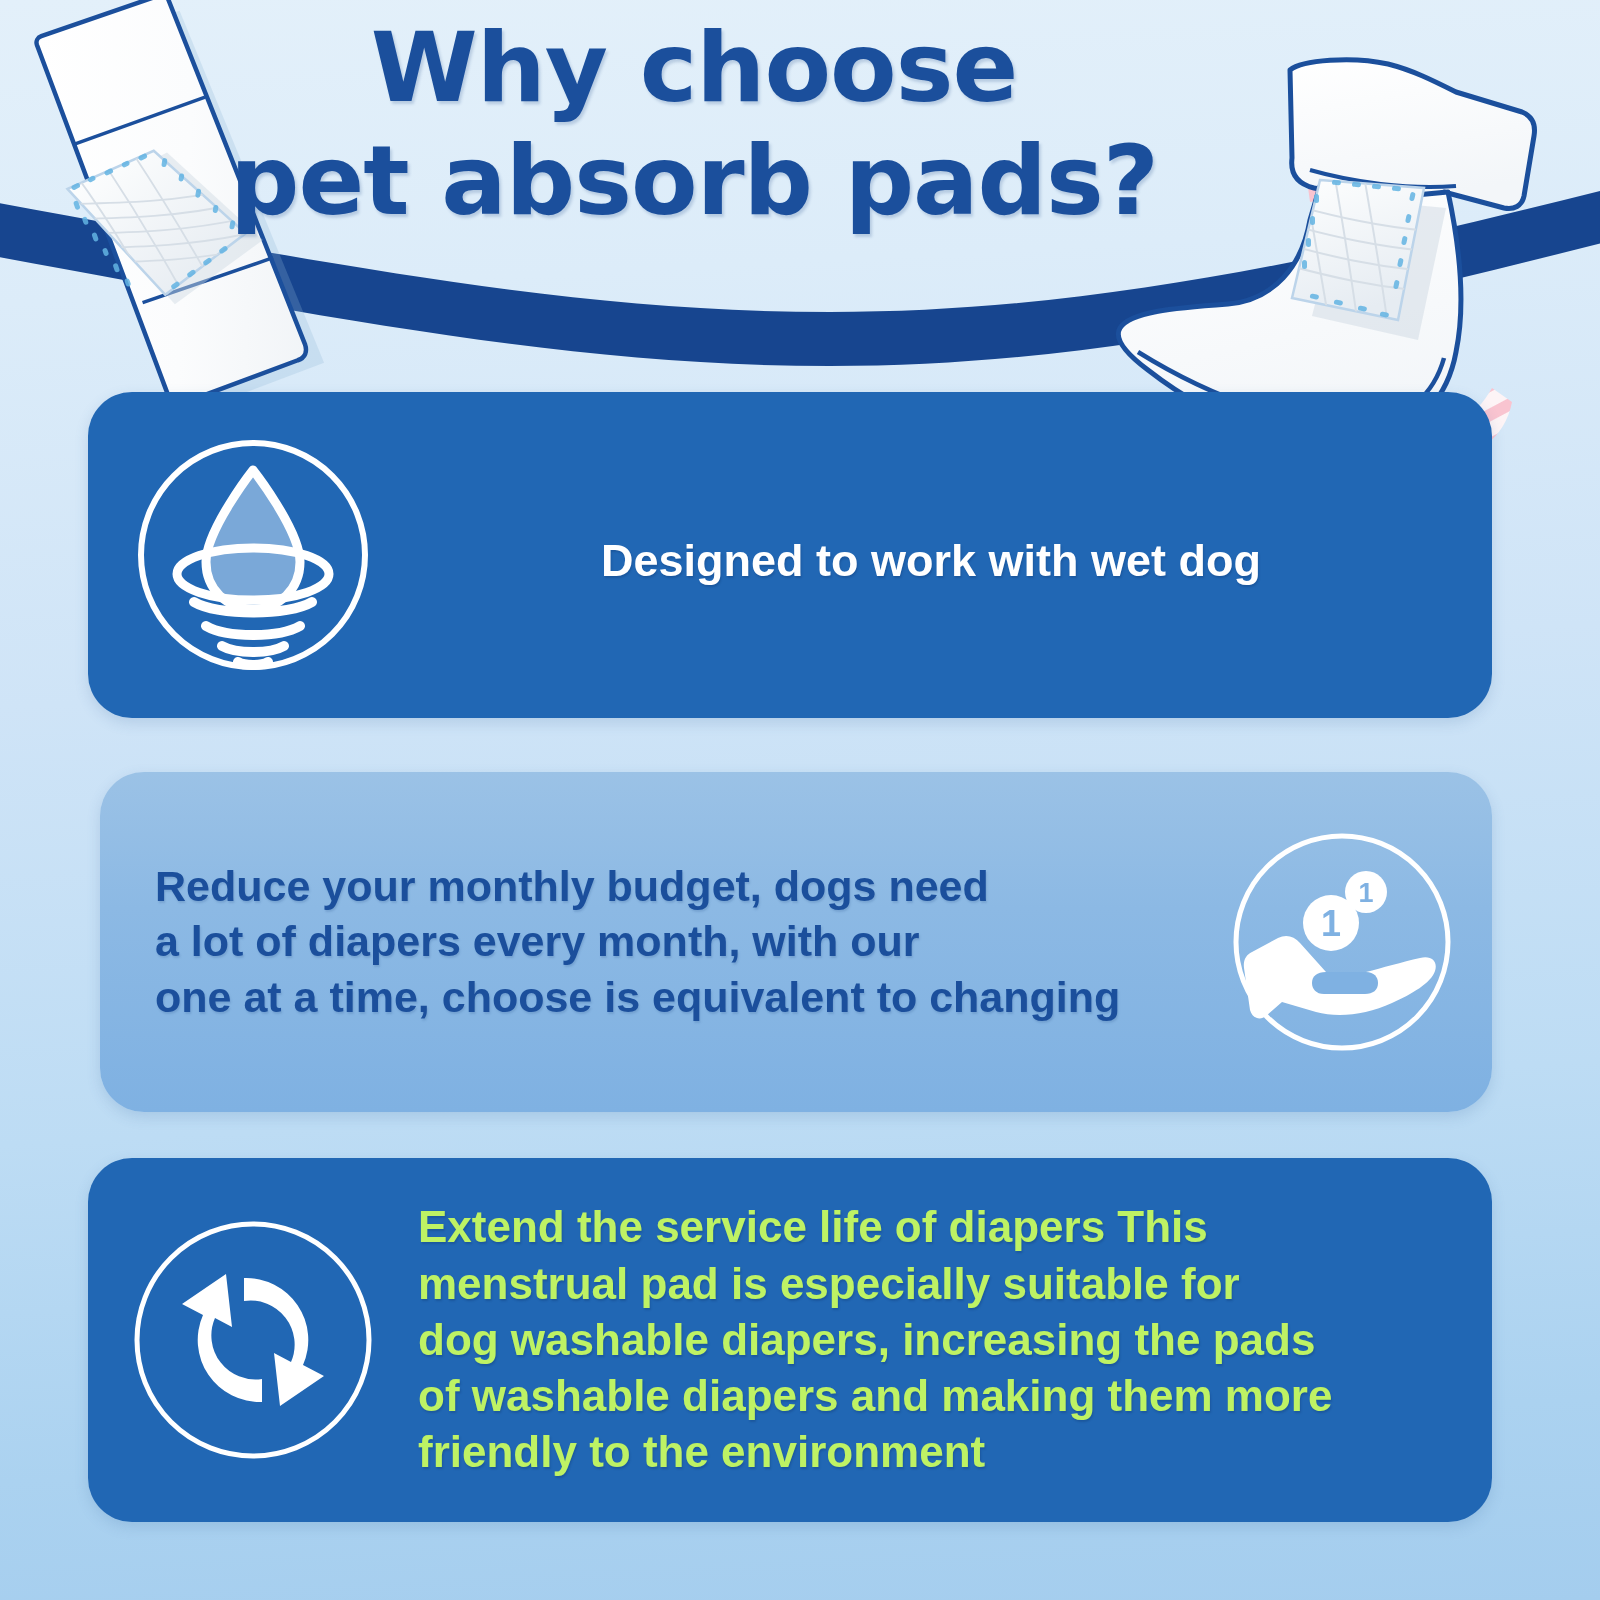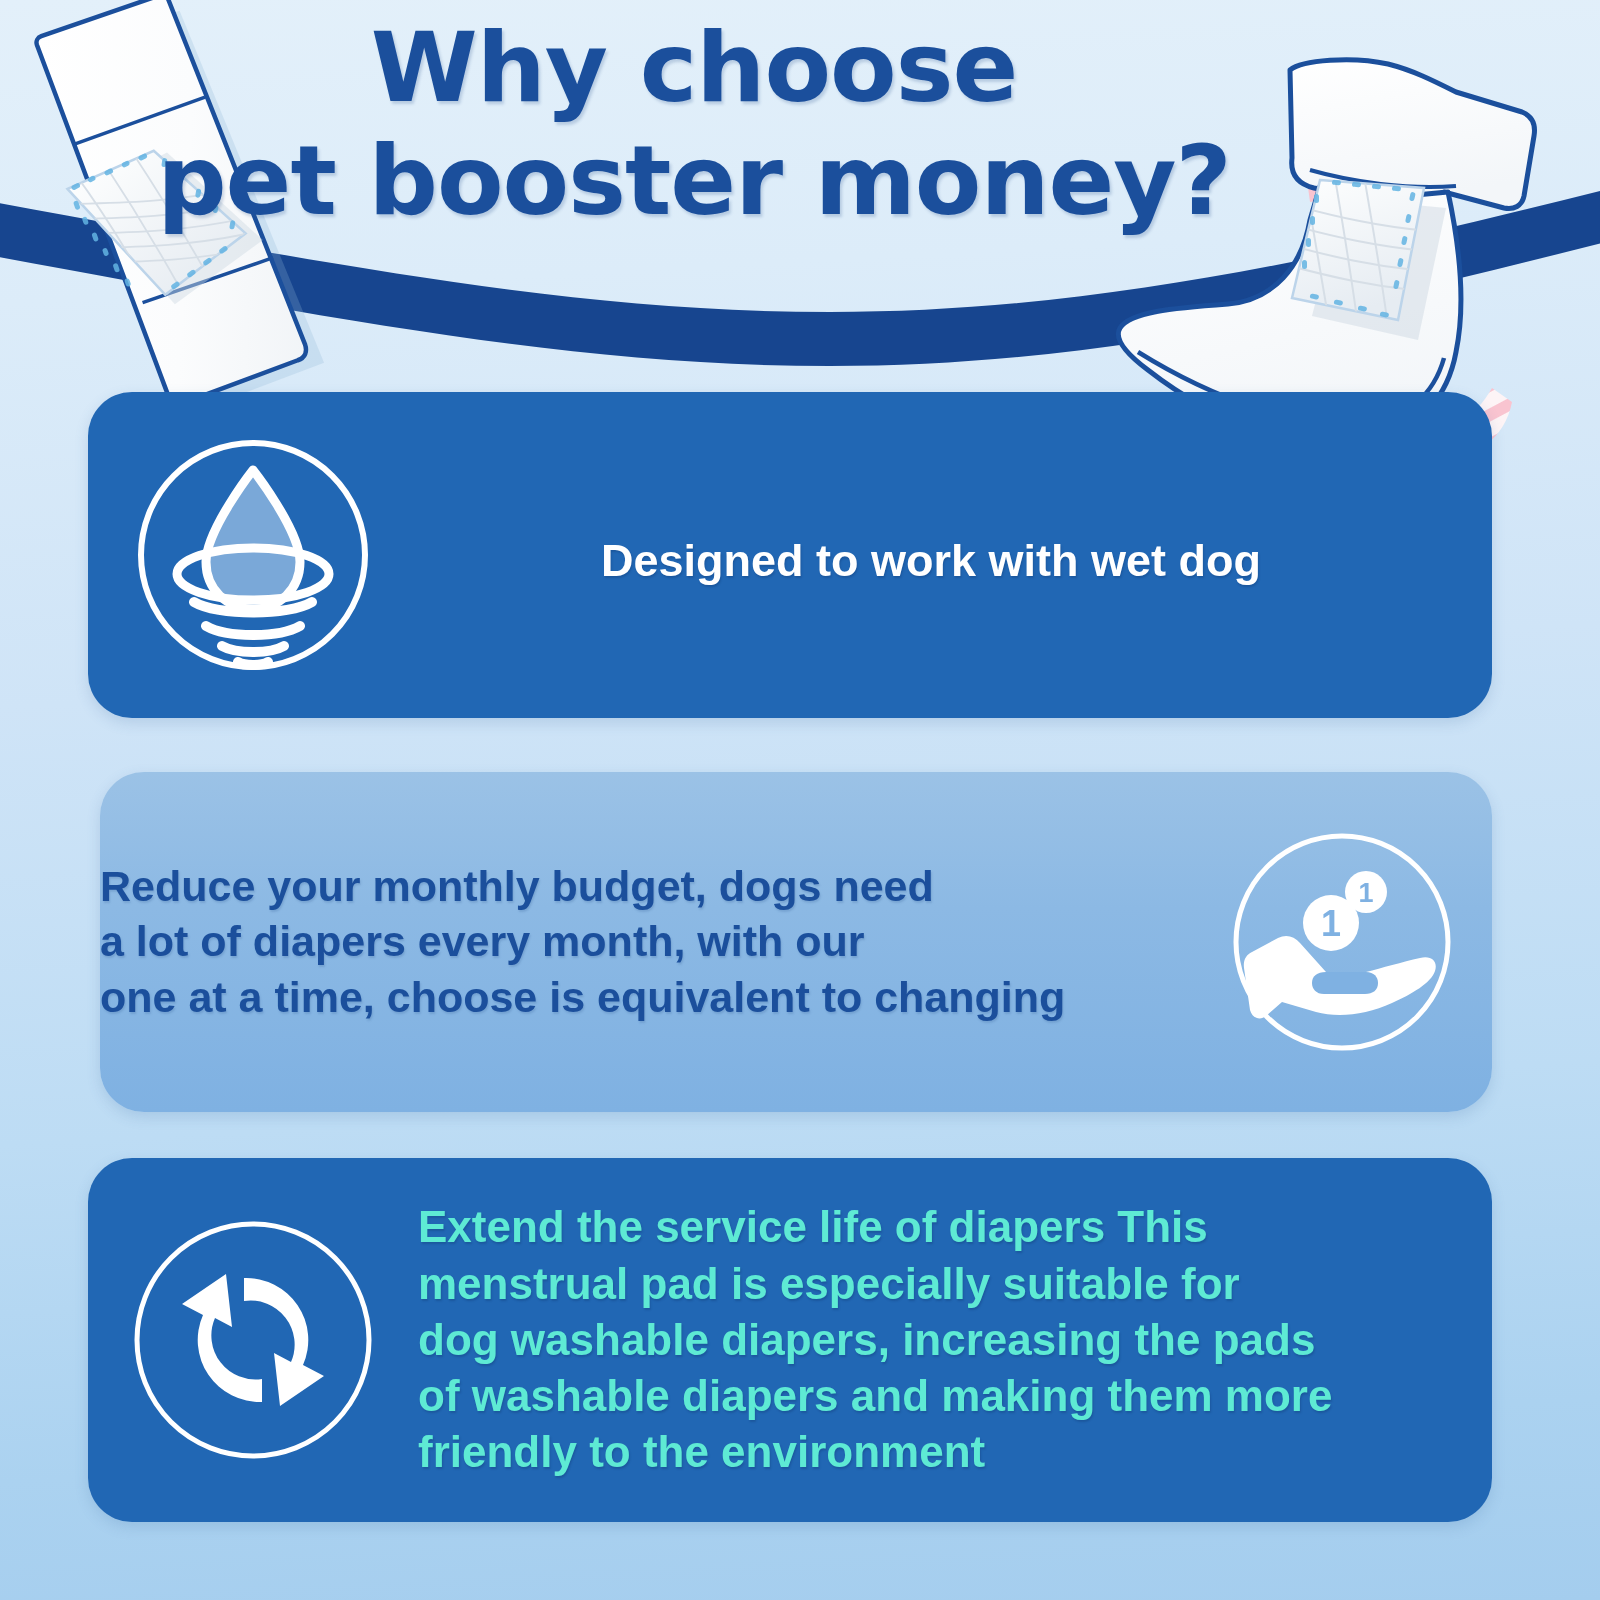--- a/index.html
+++ b/index.html
@@ -104,43 +104,43 @@
     margin-top: 12px;
   }
   #card-2 .card-text {
     color: #1b4f9c;
     font-size: 43px;
     text-align: left;
     padding-left: 55px;
     text-shadow: 1px 2px 2px rgba(70,110,165,0.28);
   }
   #card-3 .card-text {
-    color: #5eead4;
+    color: #bef264;
     font-size: 44px;
     text-align: left;
     padding-right: 60px;
     text-shadow: 1px 2px 2px rgba(10,45,95,0.25);
   }
   
   #card-2 { flex-direction: row-reverse; }
-  #card-2 .card-text { padding-left: 0; padding-right: 0; }
+  #card-2 .card-text { padding-left: 0; padding-right: 0; margin-left: 55px; }
 </style>
 </head>
 <body>
 
 <div id="poster">
 
   <svg class="ribbon-layer" width="1600" height="1600" viewBox="0 0 1600 1600" aria-hidden="true">
     <path d="M -40 196 C 300 258, 560 312, 830 312 C 1120 312, 1380 246, 1660 176
              L 1660 228 C 1380 300, 1120 366, 830 366 C 560 366, 300 312, -40 250 Z" fill="#17458f"></path>
   </svg>
 
   <div class="title-block">
     <span class="title-line">Why choose</span>
-    <span class="title-line">pet booster money?</span>
+    <span class="title-line">pet absorb pads?</span>
   </div>
 
   <svg class="art" id="art-pad-left" width="420" height="430" viewBox="0 0 420 430" aria-hidden="true">
     <defs>
       <linearGradient id="padBody" x1="0" y1="0" x2="1" y2="1">
         <stop offset="0%" stop-color="#ffffff"></stop>
         <stop offset="55%" stop-color="#fbfcfd"></stop>
         <stop offset="100%" stop-color="#f1f4f7"></stop>
       </linearGradient>
       <linearGradient id="innerPad" x1="0" y1="0" x2="0.4" y2="1">

